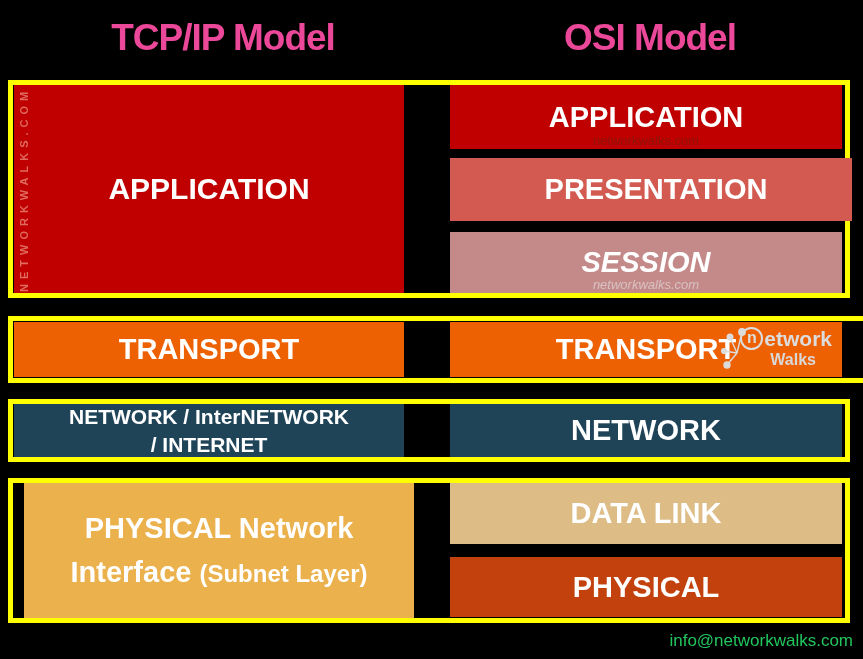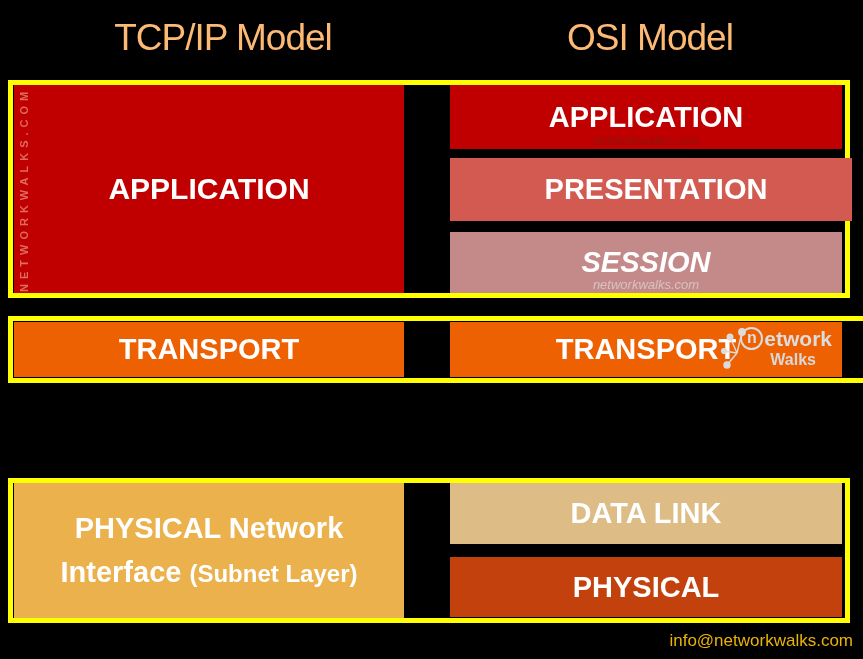--- a/index.html
+++ b/index.html
@@ -2,21 +2,21 @@
 <html><head>
 <meta charset="utf-8">
 <style>
   html,body{margin:0;padding:0;background:#000;}
   #stage{
     position:relative;width:863px;height:659px;background:#000;overflow:hidden;
     font-family:"Liberation Sans", sans-serif;
   }
   .col-title{
     position:absolute;top:12px;height:52px;display:flex;align-items:center;justify-content:center;
-    font-size:37px;font-weight:normal;letter-spacing:-1px;color:#fdba74;
+    font-size:37px;font-weight:bold;letter-spacing:-1px;color:#ec4899;
   }
   #title-tcpip{left:8px;width:430px;}
   #title-osi{left:450px;width:400px;}
 
   .group{
     position:absolute;left:8px;width:832px;background:#000;
     border:5px solid #FFFF00;
   }
   #group-app{top:80px;height:208px;}
   #group-transport{top:316px;height:57px;padding-left:44px;}
@@ -32,21 +32,21 @@
   .osi-app{left:437px;top:0;width:392px;height:64px;background:#C00000;font-size:29px;}
   .osi-pres{left:437px;top:73px;width:392px;height:63px;background:#D25A50;font-size:29px;padding-left:10px;}
   .osi-sess{left:437px;top:147px;width:392px;height:61px;background:#C48A8A;font-size:29px;font-style:italic;}
   
   .tcp-trans{left:1px;top:1px;width:390px;height:55px;background:#EE6103;font-size:29px;}
   .osi-trans{left:437px;top:1px;width:392px;height:55px;background:#EE6103;font-size:29px;}
   
   .tcp-net{left:1px;top:0;width:390px;height:53px;background:#1F4458;font-size:21px;line-height:1.3;flex-direction:column;}
   .osi-net{left:437px;top:0;width:392px;height:53px;background:#1F4458;font-size:29px;}
   
-  .tcp-phys{left:1px;top:0;width:390px;height:135px;background:#EBB14C;font-size:29px;line-height:1.5;flex-direction:column;}
+  .tcp-phys{left:11px;top:0;width:390px;height:135px;background:#EBB14C;font-size:29px;line-height:1.5;flex-direction:column;}
   .osi-dl{left:437px;top:0;width:392px;height:61px;background:#DDBC86;font-size:29px;}
   .osi-phys{left:437px;top:74px;width:392px;height:60px;background:#c2410c;font-size:29px;}
   .paren{font-size:24px;font-weight:bold;text-align:right;}
 
   .vertical-mark{
     position:absolute;left:4px;top:0;bottom:0;display:flex;align-items:center;justify-content:center;
     writing-mode:vertical-rl;transform:rotate(180deg);
     font-size:11px;font-weight:bold;letter-spacing:5px;color:#DF6A5E;
   }
   .box-watermark{
@@ -64,21 +64,21 @@
   .nw-dots{position:relative;width:26px;height:46px;margin-right:-6px;}
   .logo-text{display:flex;flex-direction:column;align-items:flex-end;line-height:1;}
   .logo-line1{display:flex;align-items:center;font-size:21px;font-weight:bold;letter-spacing:0;}
   .n-ring{
     display:inline-flex;width:19px;height:19px;border:2px solid #DCDCDC;border-radius:50%;
     align-items:center;justify-content:center;font-size:16px;margin-right:1px;
   }
   .logo-line2{font-size:16px;margin-top:2px;margin-right:16px;color:#D8D8D8;}
 
   #footer-email{
-    position:absolute;right:10px;top:631px;color:#eab308;font-size:17px;font-weight:normal;
+    position:absolute;right:10px;top:631px;color:#22c55e;font-size:17px;font-weight:normal;
   }
 </style>
 </head>
 <body>
 
 <div id="stage">
 
   <div id="title-tcpip" class="col-title">TCP/IP Model</div>
   <div id="title-osi" class="col-title">OSI Model</div>
 
@@ -125,20 +125,29 @@
           <span class="logo-line1">
             <span class="n-ring">n</span>
             <span>etwork</span>
           </span>
           <span class="logo-line2">Walks</span>
         </span>
       </span>
     </div>
   </div>
 
+  <div id="group-network" class="group">
+    <div class="layer tcp-net">
+      <span>NETWORK / InterNETWORK</span>
+      <span>/ INTERNET</span>
+    </div>
+    <div class="layer osi-net">
+      <span>NETWORK</span>
+    </div>
+  </div>
 
   <div id="group-physical" class="group">
     <div class="layer tcp-phys">
       <span>PHYSICAL Network</span>
       <span>
         <span>Interface</span>
         <span class="paren"> <span>(Subnet Layer)</span></span>
       </span>
     </div>
     <div class="layer osi-dl">

